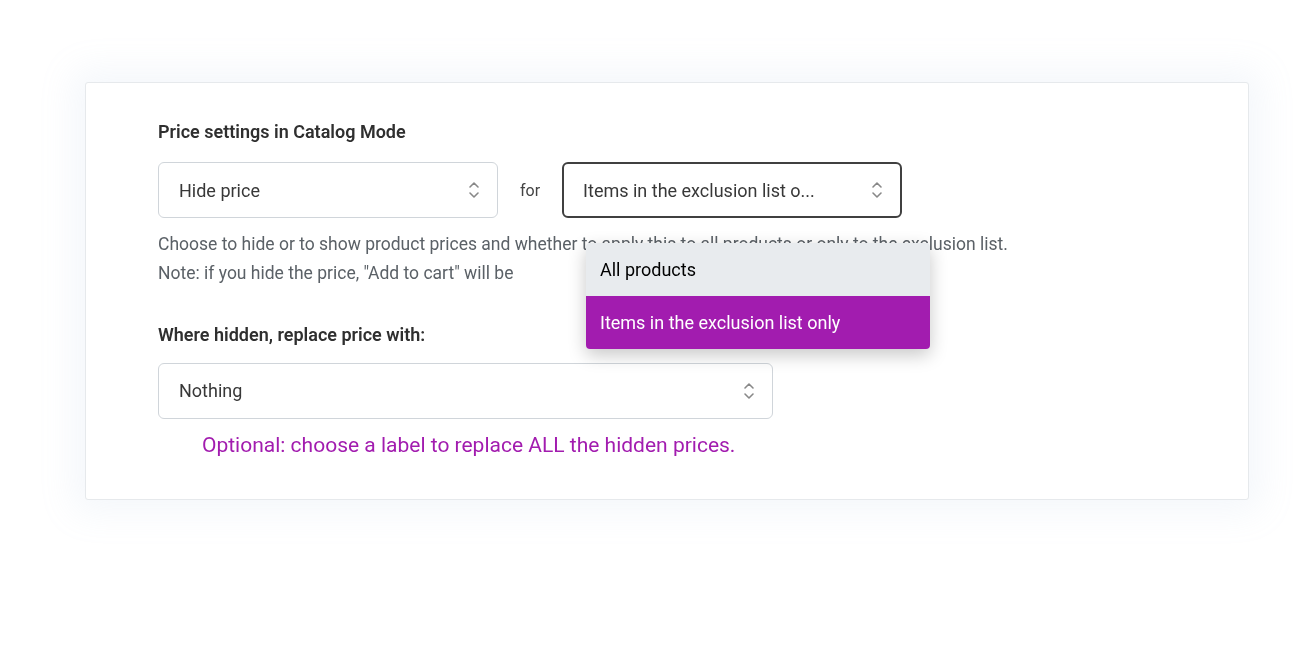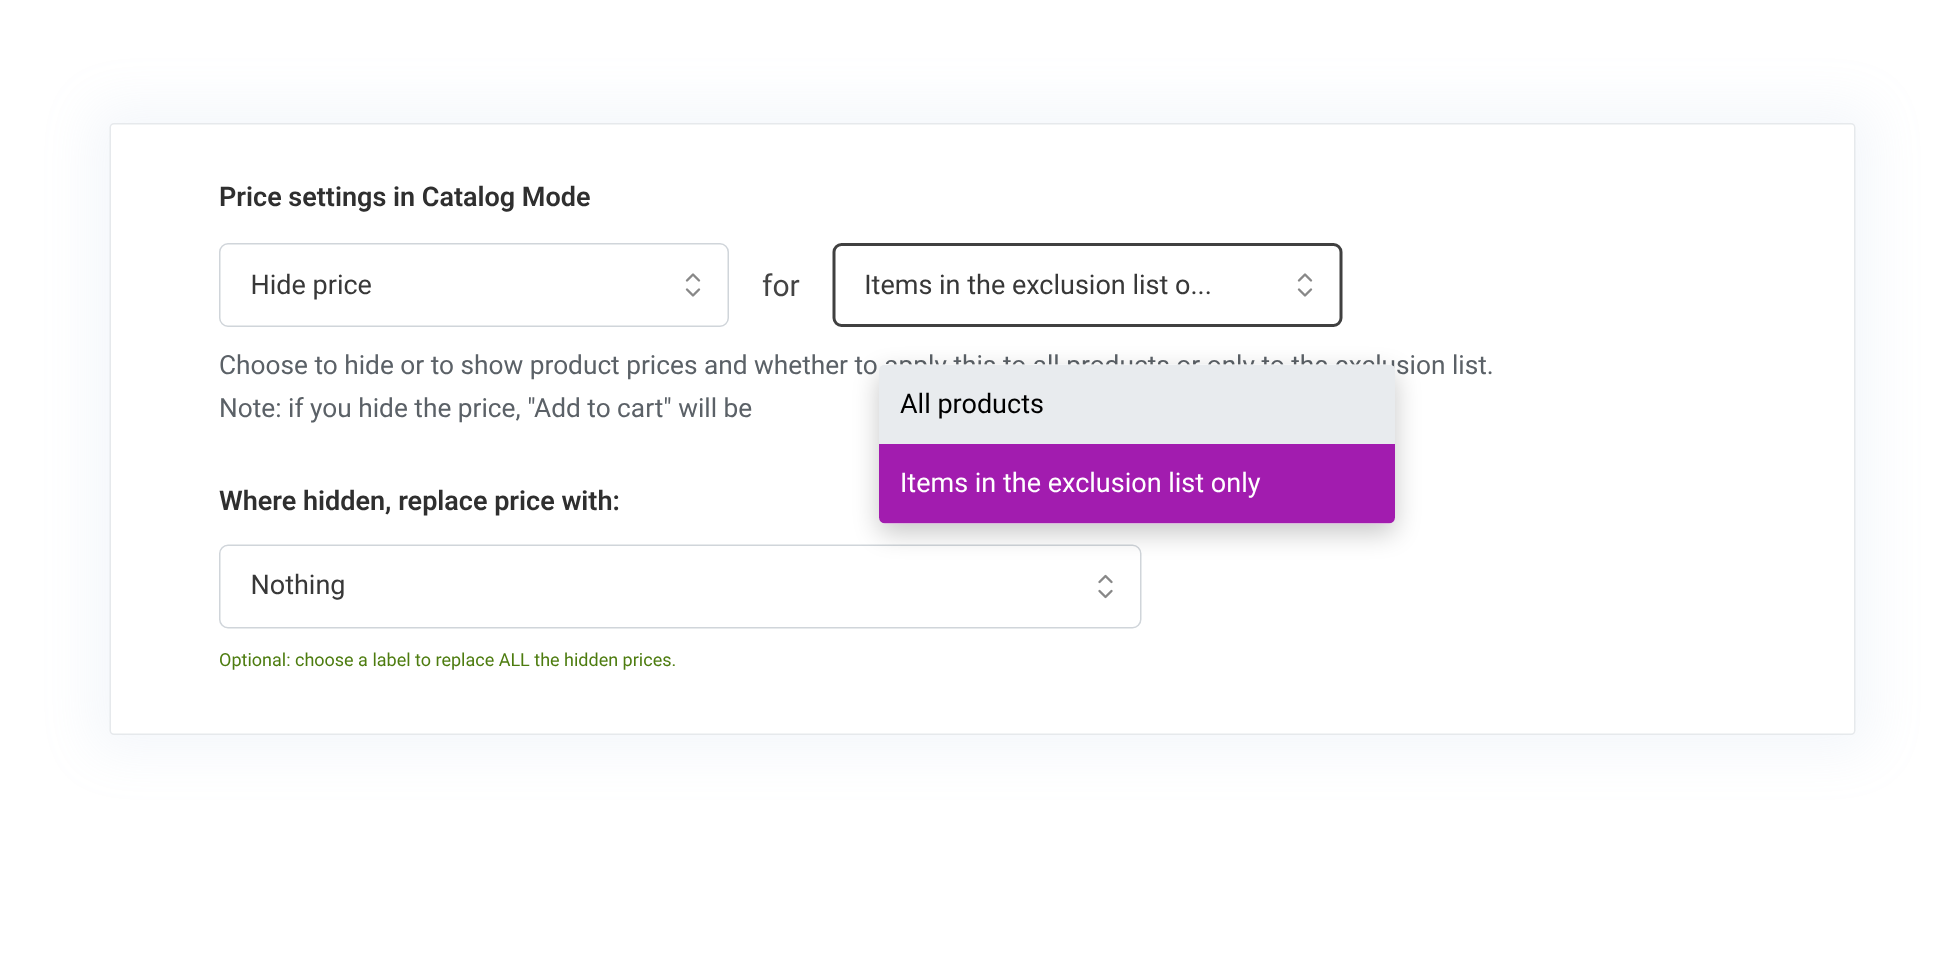--- a/index.html
+++ b/index.html
@@ -9,21 +9,21 @@
     }
     body {
       font-family: -apple-system, BlinkMacSystemFont, "Segoe UI", Roboto, Helvetica, Arial, sans-serif;
       background: #ffffff;
       width: 1300px;
       height: 645px;
       position: relative;
     }
     .outer-frame {
       position: absolute;
-      left: 73px;
+      left: 85px;
       top: 82px;
       width: 1164px;
       background: #ffffff;
       border: 1px solid #e6e9ec;
       border-radius: 3px;
       padding: 38px 72px 42px 72px;
       box-shadow: 0 0 35px 12px rgba(170, 195, 225, 0.13);
     }
     .section-title {
       font-size: 18px;
@@ -63,21 +63,21 @@
       right: 16px;
       top: 50%;
       transform: translateY(-50%);
       width: 14px;
       height: 18px;
     }
     .select-caret svg {
       display: block;
     }
     .for-label {
-      font-size: 20px;
+      font-size: 16px;
       color: #444;
     }
     .select-hide {
       width: 340px;
     }
     .select-scope {
       width: 340px;
     }
     .desc {
       font-size: 17.5px;
@@ -89,22 +89,23 @@
       font-size: 18px;
       font-weight: 600;
       color: #2f2f2f;
       margin-bottom: 18px;
     }
     .select-replace {
       width: 615px;
       margin-bottom: 14px;
     }
     .desc2 {
-      font-size: 12px;
-      color: #4d7c0f;
+      font-size: 21px;
+      color: #a21caf;
+      margin-left: 44px;
     }
     .dropdown-menu {
       position: absolute;
       left: 586px;
       top: 243px;
       width: 344px;
       background: #ffffff;
       border-radius: 4px;
       box-shadow: 0 6px 18px rgba(0,0,0,0.22);
       overflow: hidden;

